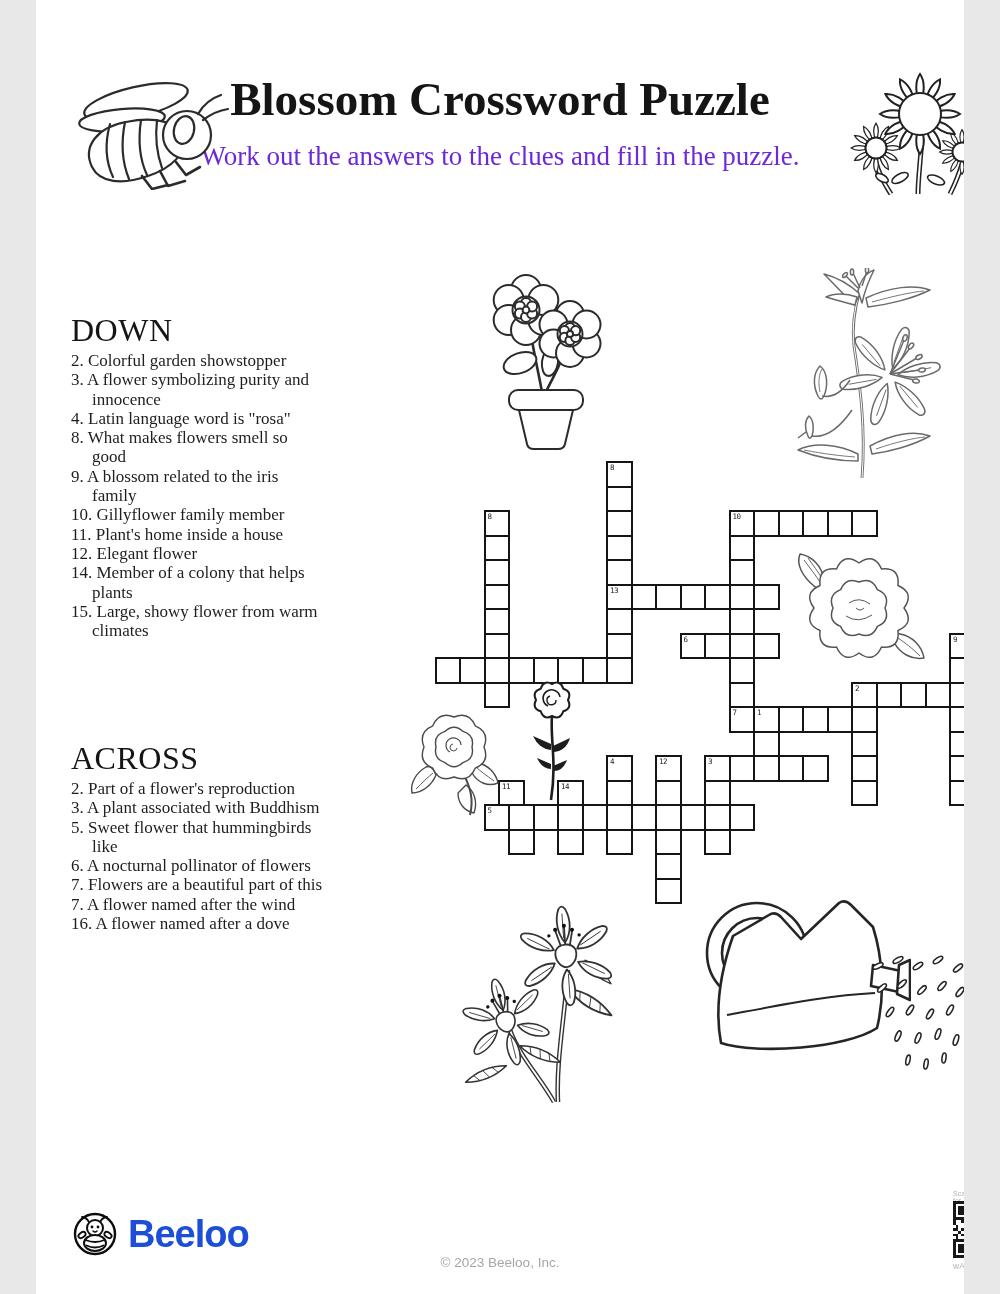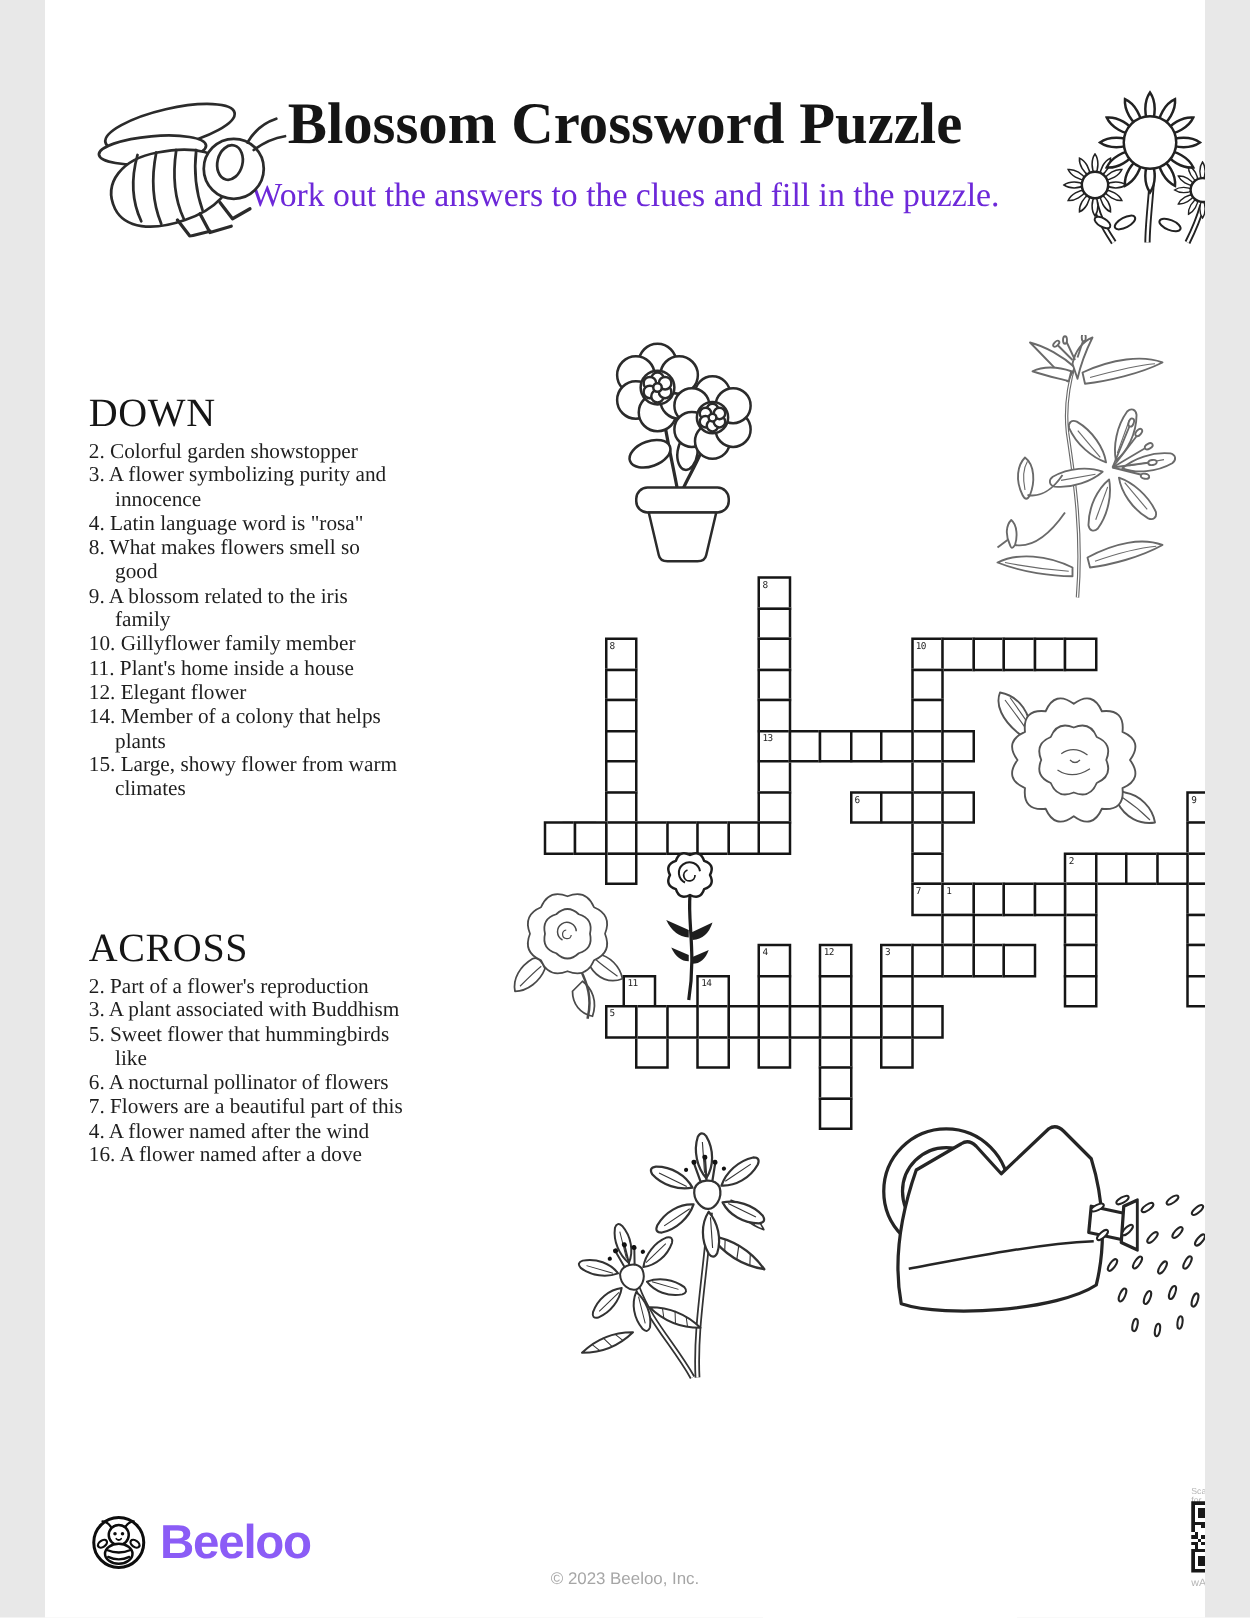--- a/index.html
+++ b/index.html
@@ -39,21 +39,21 @@
     position:absolute; width:26.5px; height:26.5px; box-sizing:border-box;
     background:#ffffff; border:2px solid #151515;
   }
   .cellnum{
     position:absolute; left:2px; top:1px; font-family:"DejaVu Sans Mono", monospace;
     font-size:7.5px; line-height:8px; color:#222; letter-spacing:-0.5px;
   }
   
   #brand{
     position:absolute; left:92px; top:1213px; font-family:"Liberation Sans", sans-serif;
-    font-weight:bold; font-size:38px; letter-spacing:-1px; color:#8b5cf6;
+    font-weight:bold; font-size:38px; letter-spacing:-1px; color:#1d4ed8;
   }
   #copyright{
     position:absolute; left:0; right:0; top:1255px; text-align:center;
     font-family:"Liberation Sans", sans-serif; font-size:13.5px; color:#a6a6a6;
   }
   #qr-caption{
     position:absolute; left:917px; top:1190px; font-family:"Liberation Sans", sans-serif;
     font-size:7px; color:#b4b4b4;
   }
   #qr-code-text{
@@ -170,21 +170,21 @@
       <li>15. Large, showy flower from warm climates</li>
     </ul>
 
   <div id="across-heading" class="clue-heading">ACROSS</div>
   <ul id="across-list" class="clue-list">
       <li>2. Part of a flower's reproduction</li>
       <li>3. A plant associated with Buddhism</li>
       <li>5. Sweet flower that hummingbirds like</li>
       <li>6. A nocturnal pollinator of flowers</li>
       <li>7. Flowers are a beautiful part of this</li>
-      <li>4. A flower named after the wind</li>
+      <li>7. A flower named after the wind</li>
       <li>16. A flower named after a dove</li>
     </ul>
 
   <svg class="abs" style="left:452px;top:270px" width="115" height="182" viewBox="0 0 115 182">
     <g fill="#ffffff" stroke="#2b2b2b" stroke-width="2">
       <g stroke-width="2.6" fill="none">
           <path d="M42,58 C46,85 50,100 54,122"></path>
           <path d="M80,70 C74,95 64,108 58,122"></path>
         </g>
       <ellipse cx="32" cy="93" rx="17" ry="10" transform="rotate(-20 32 93)"></ellipse>

